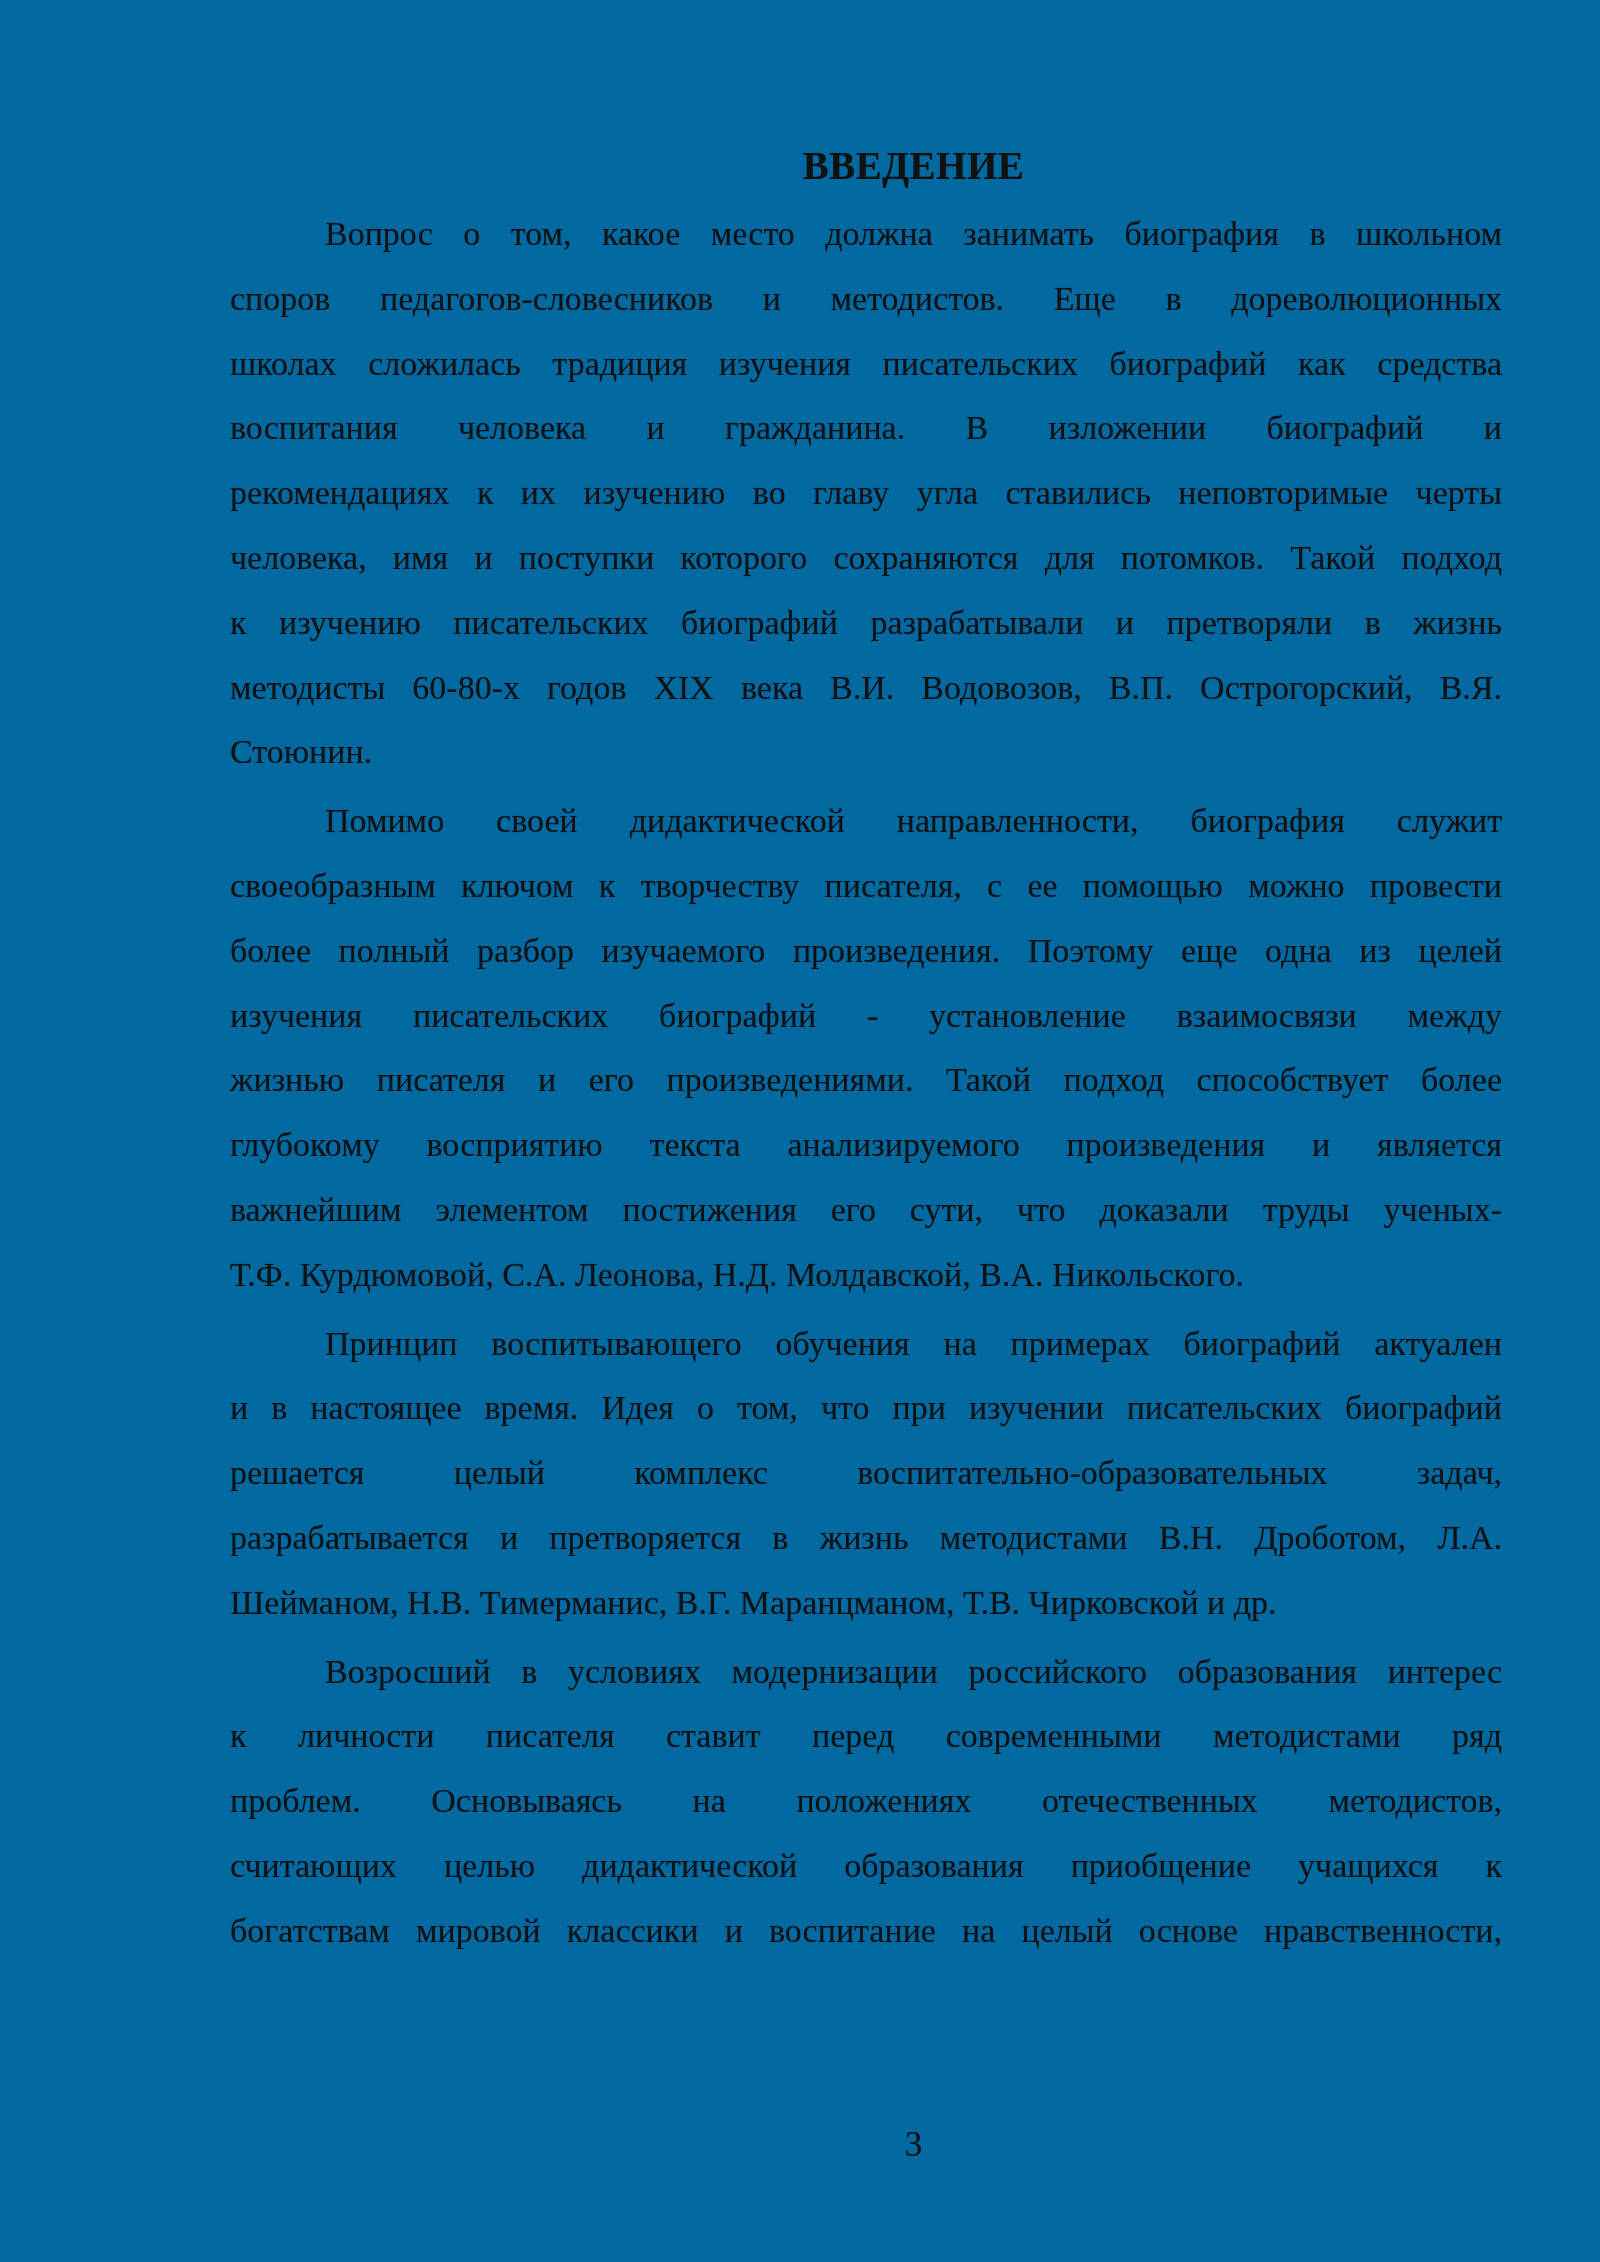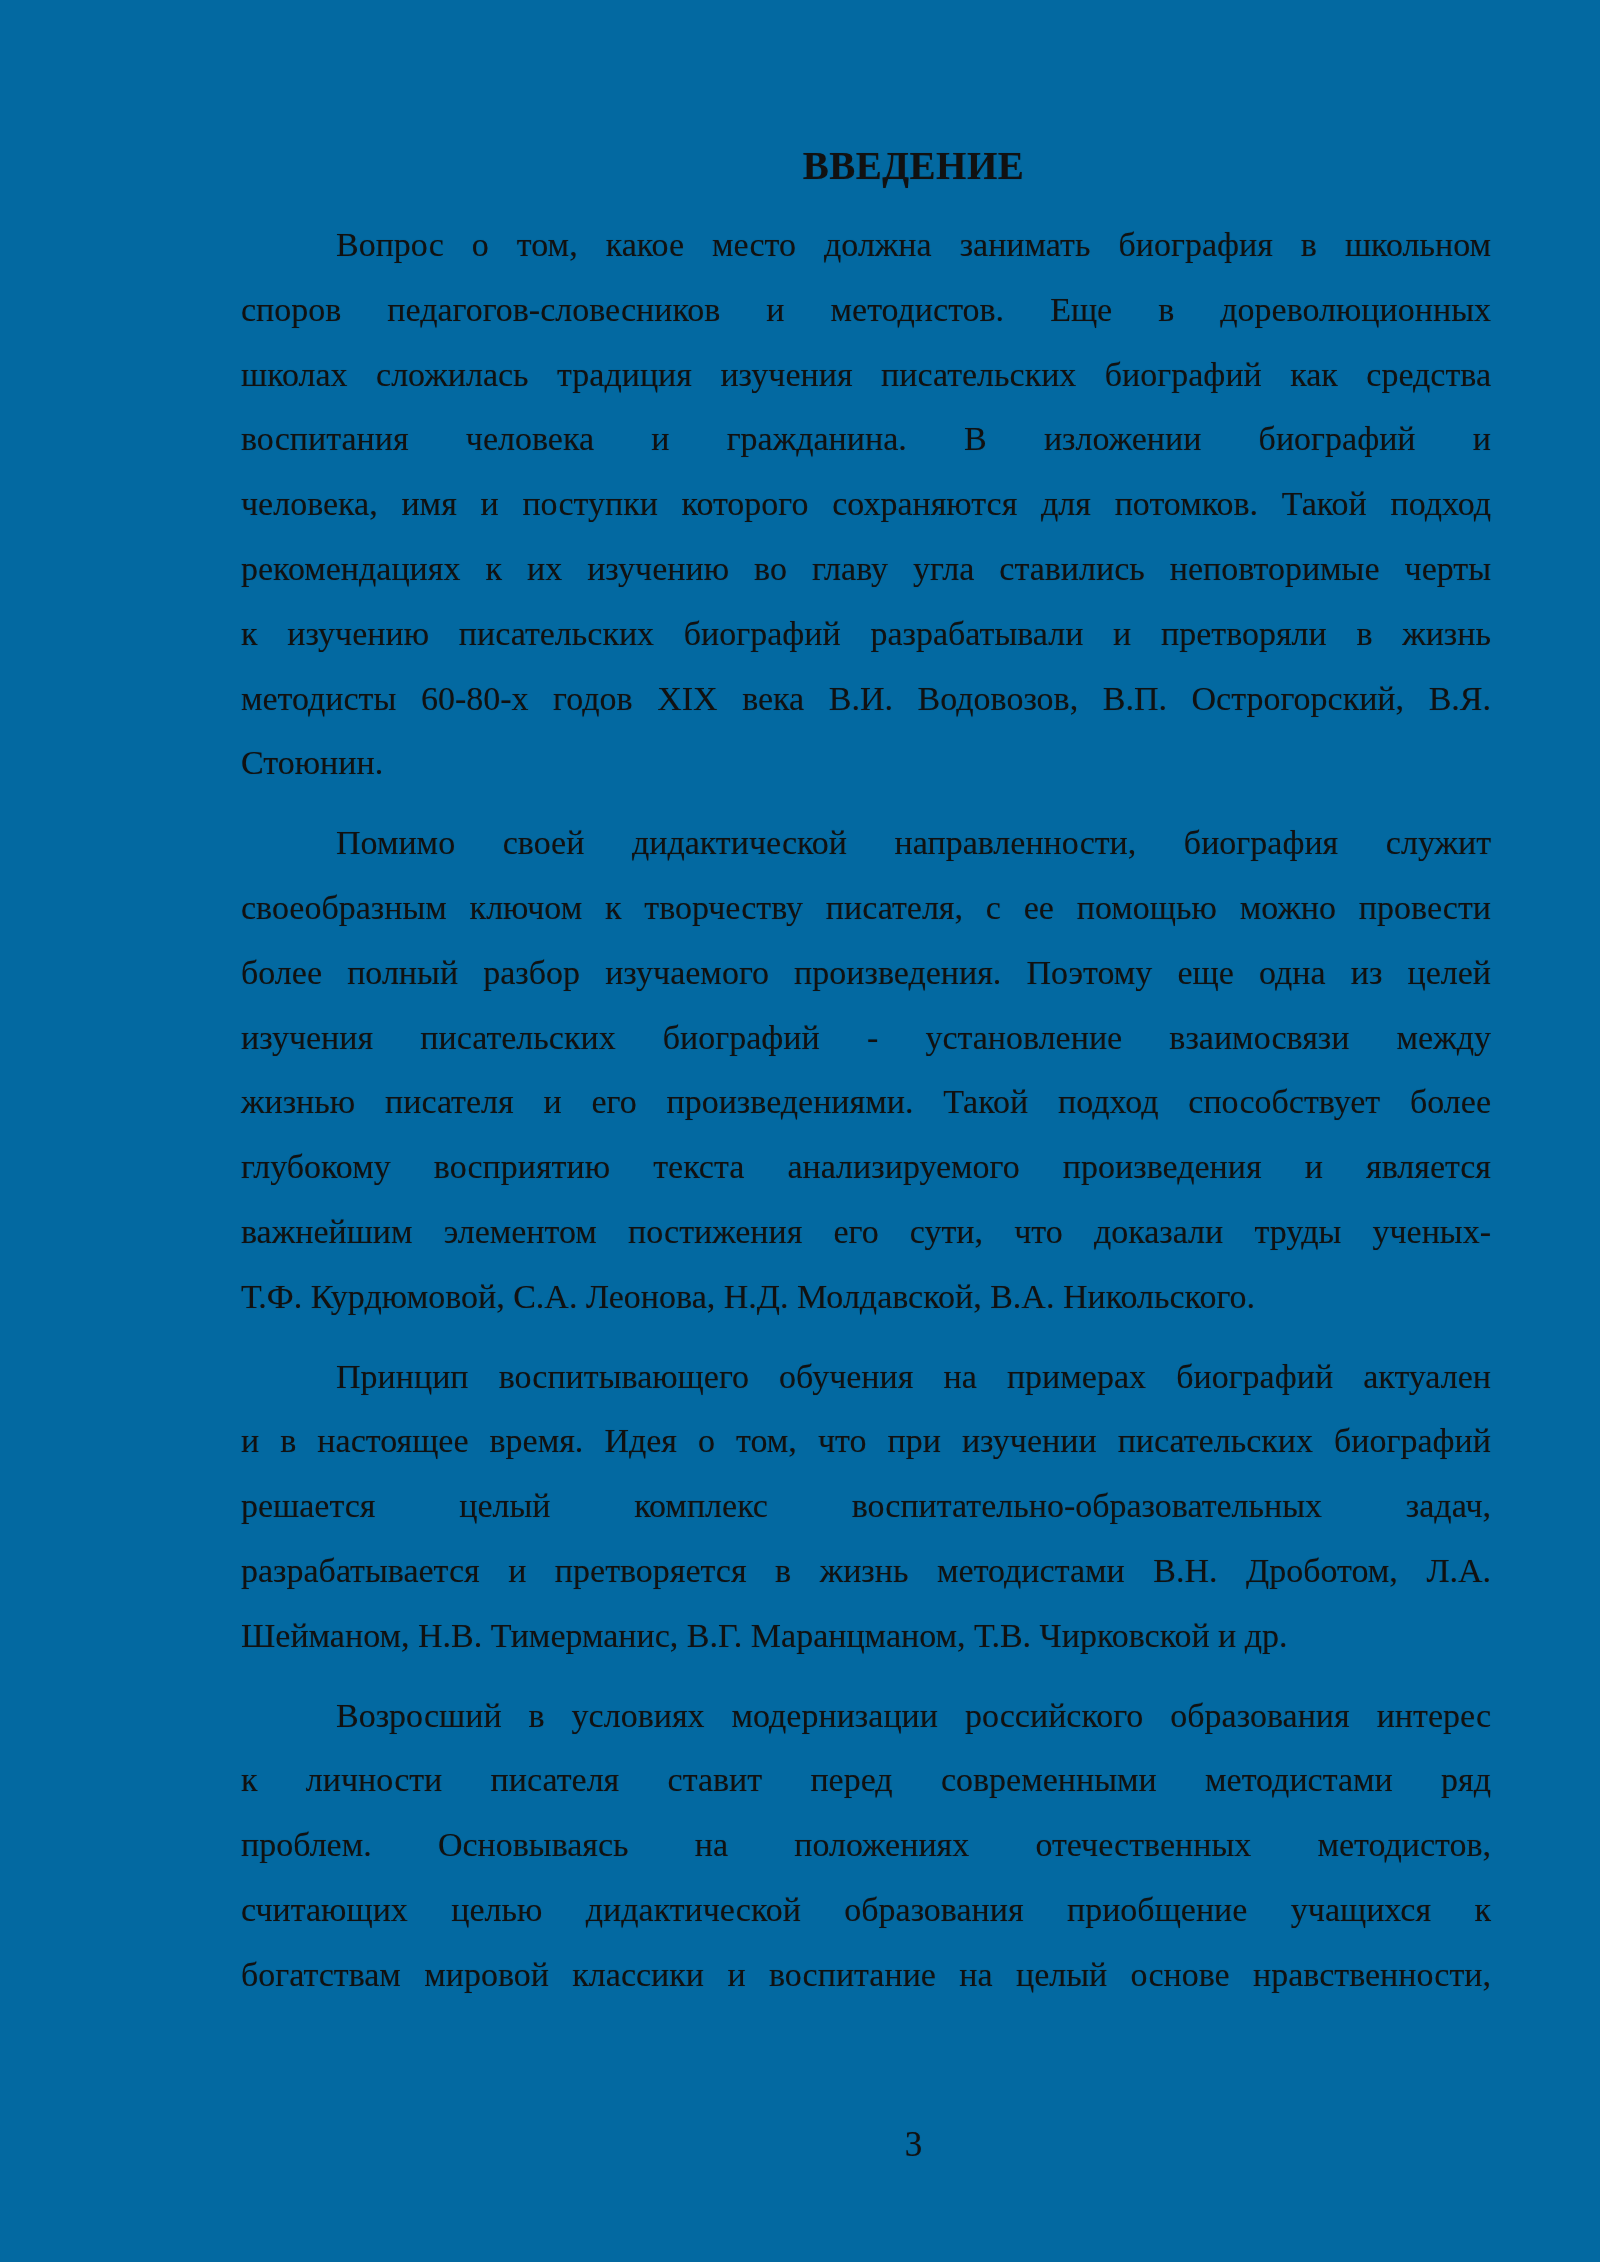--- a/index.html
+++ b/index.html
@@ -26,21 +26,21 @@
     font-size: 39px;
     font-weight: 700;
     line-height: 65px;
     text-align: center;
     
     padding-left: 95px;
     letter-spacing: 0.5px;
     text-shadow: 0 0 1px rgba(0,0,0,0.28);
   }
   .paragraph {
-    margin: 15px;
+    margin: 4px;
   }
   .line {
     font-size: 34px;
     line-height: 64.8px;
     white-space: normal;
     text-align: justify;
     text-align-last: justify;
     text-shadow: 0 0 1px rgba(0,0,0,0.28);
   }
   .line.first {
@@ -67,22 +67,22 @@
 
 <div class="page">
   <div class="content">
     <div class="doc-title">ВВЕДЕНИЕ</div>
     <div>
         <div class="paragraph">
           <div class="line first">Вопрос о том, какое место должна занимать биография в школьном</div>
           <div class="line">споров педагогов-словесников и методистов. Еще в дореволюционных</div>
           <div class="line">школах сложилась традиция изучения писательских биографий как средства</div>
           <div class="line">воспитания человека и гражданина. В изложении биографий и</div>
+          <div class="line">рекомендациях к их изучению во главу угла ставились неповторимые черты</div>
           <div class="line">человека, имя и поступки которого сохраняются для потомков. Такой подход</div>
-          <div class="line">рекомендациях к их изучению во главу угла ставились неповторимые черты</div>
           <div class="line">к изучению писательских биографий разрабатывали и претворяли в жизнь</div>
           <div class="line">методисты 60-80-х годов XIX века В.И. Водовозов, В.П. Острогорский, В.Я.</div>
           <div class="line end">Стоюнин.</div>
         </div>
         <div class="paragraph">
           <div class="line first">Помимо своей дидактической направленности, биография служит</div>
           <div class="line">своеобразным ключом к творчеству писателя, с ее помощью можно провести</div>
           <div class="line">более полный разбор изучаемого произведения. Поэтому еще одна из целей</div>
           <div class="line">изучения писательских биографий - установление взаимосвязи между</div>
           <div class="line">жизнью писателя и его произведениями. Такой подход способствует более</div>

